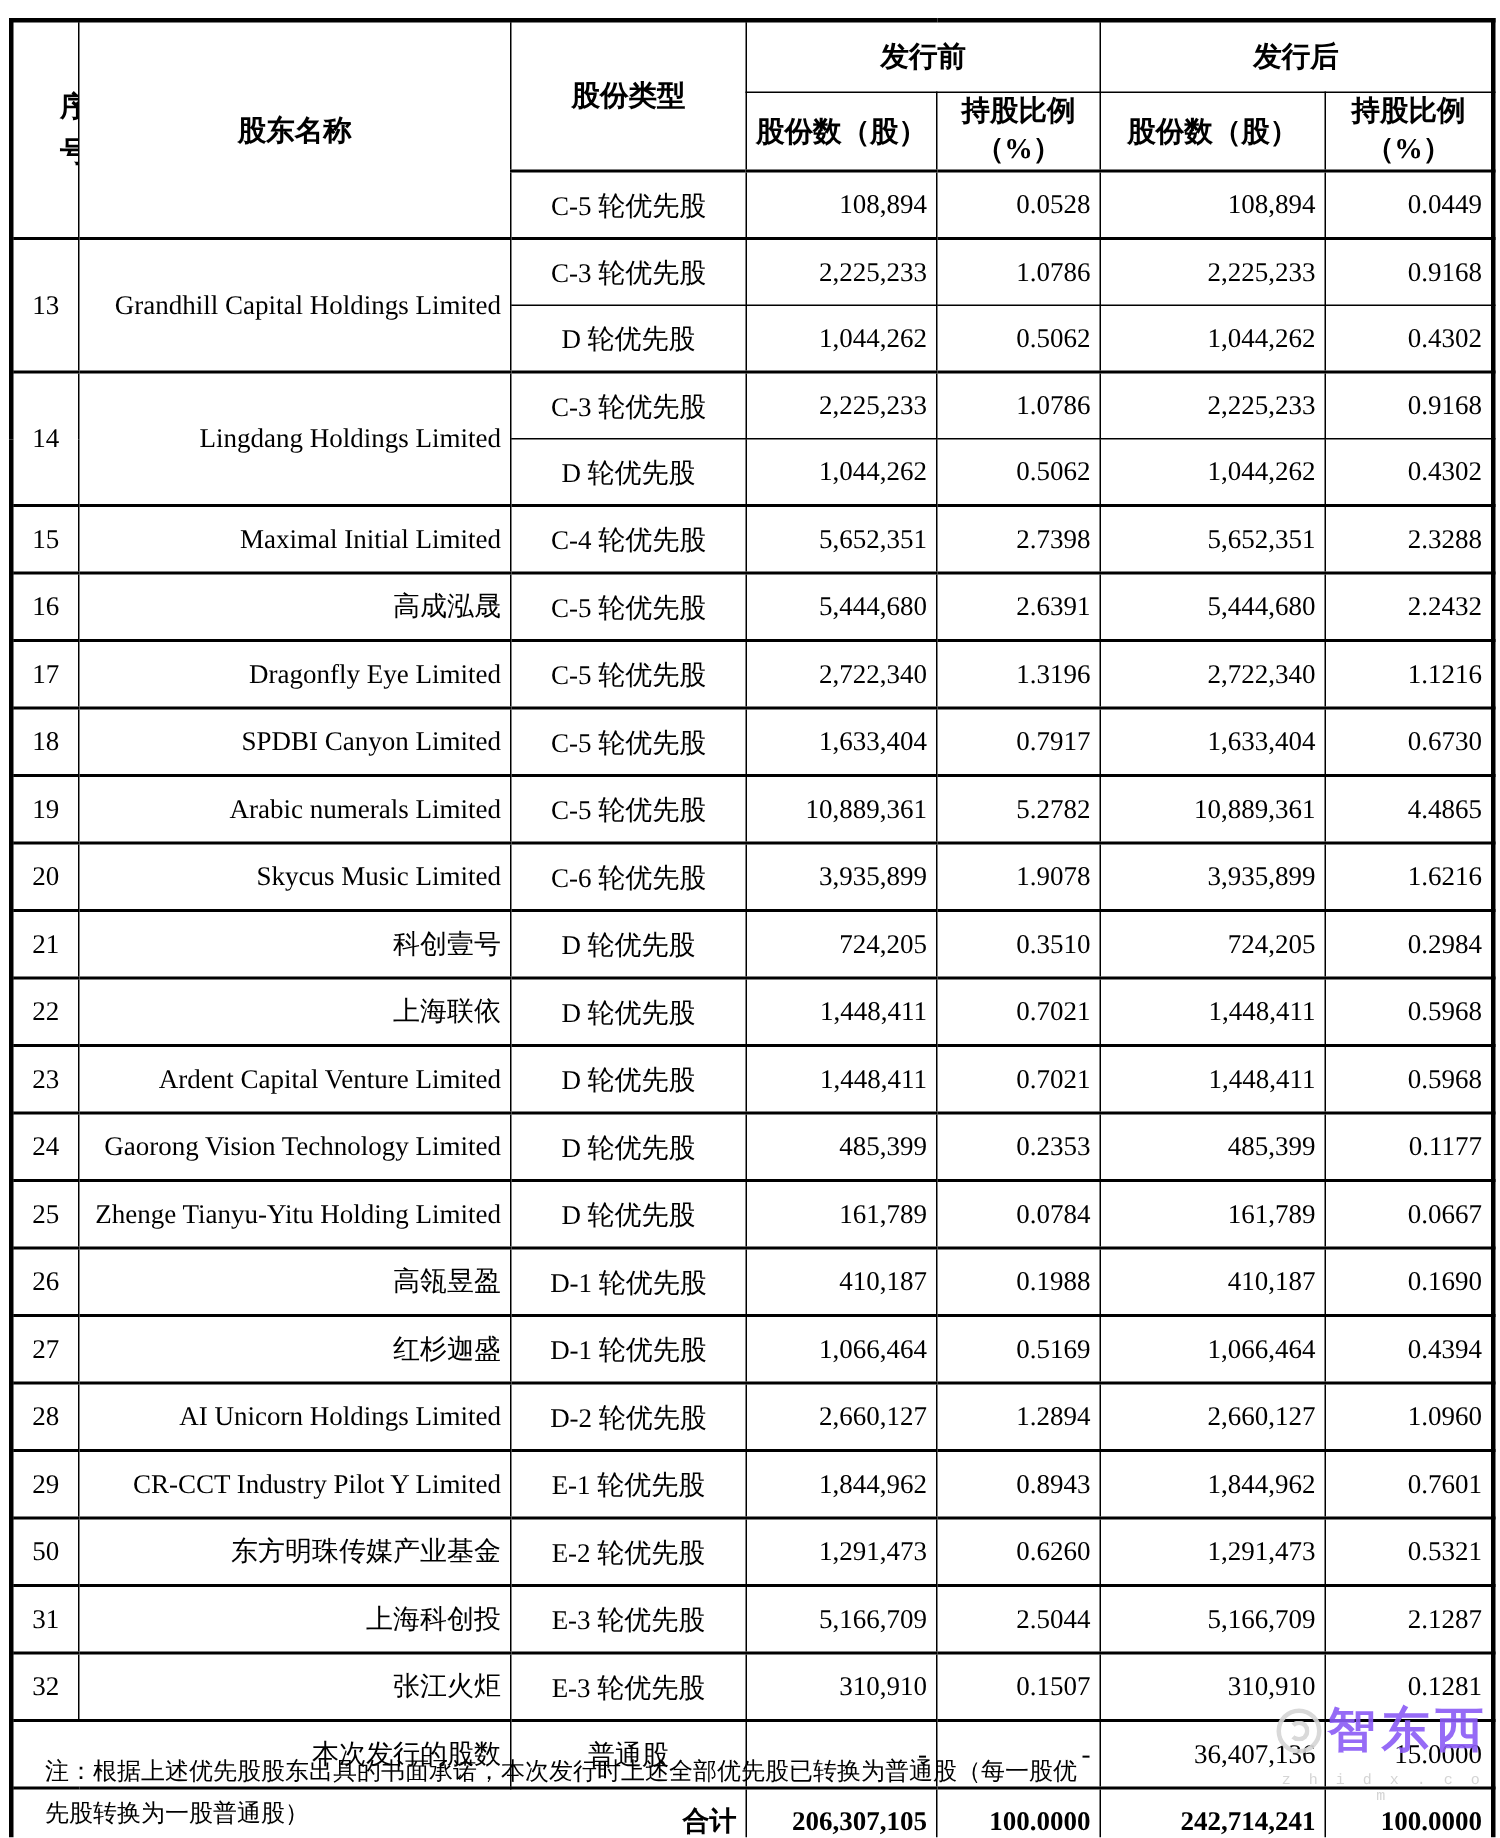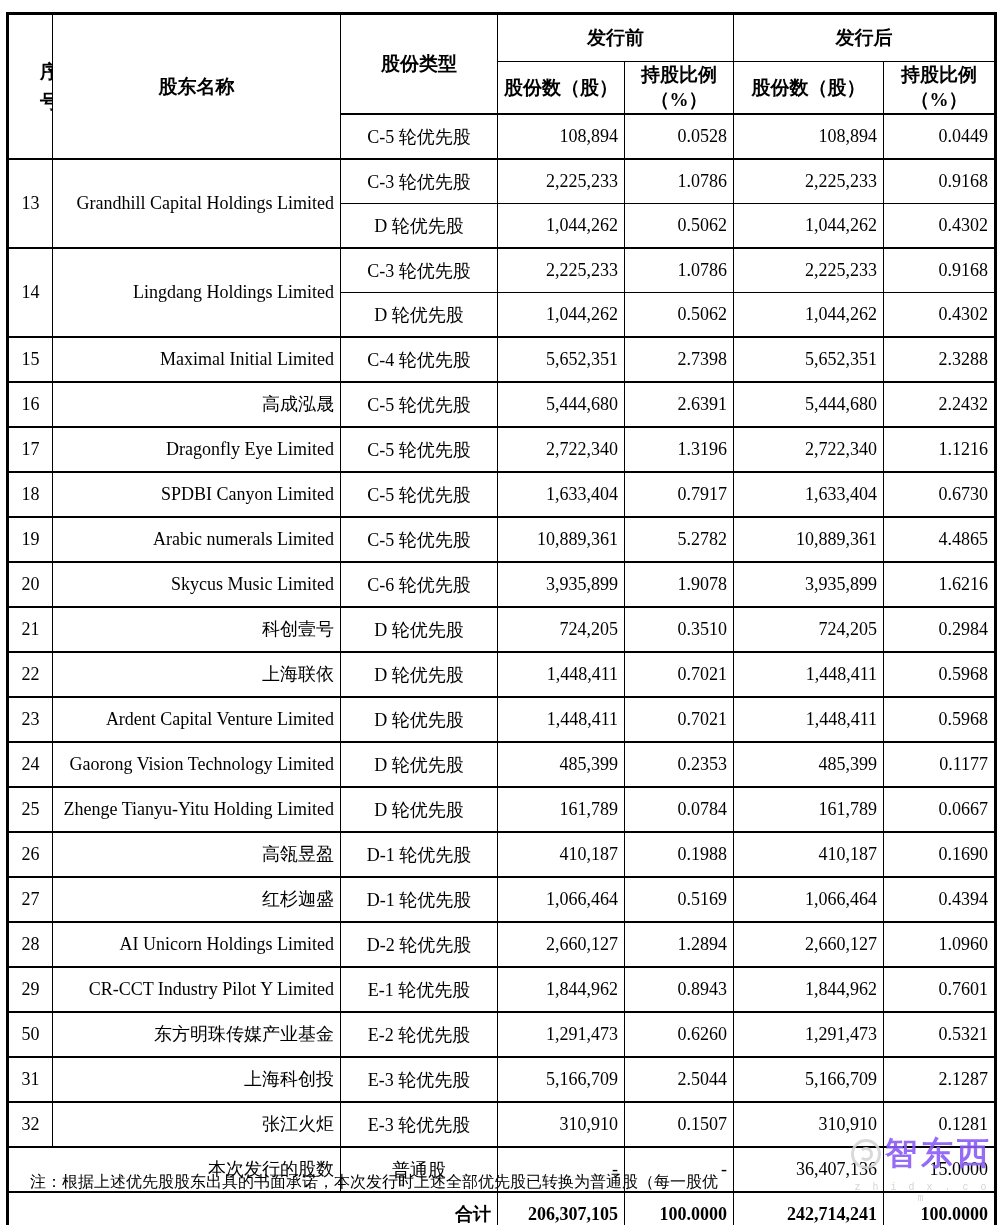--- a/index.html
+++ b/index.html
@@ -303,20 +303,21 @@
           <td class="c-num">206,307,105</td>
           <td class="c-num">100.0000</td>
           <td class="c-num">242,714,241</td>
           <td class="c-num">100.0000</td>
         </tr>
       </tbody>
   </table>
 
   <div class="note">
     <div>注：根据上述优先股股东出具的书面承诺，本次发行时上述全部优先股已转换为普通股（每一股优</div>
+    <div>先股转换为一股普通股）</div>
   </div>
 
   <div class="watermark">
     <div class="wm-row">
       <span class="wm-logo"></span>
       <span class="wm-chars">智东西</span>
     </div>
     <div class="wm-domain">z h i d x . c o m</div>
   </div>
 

